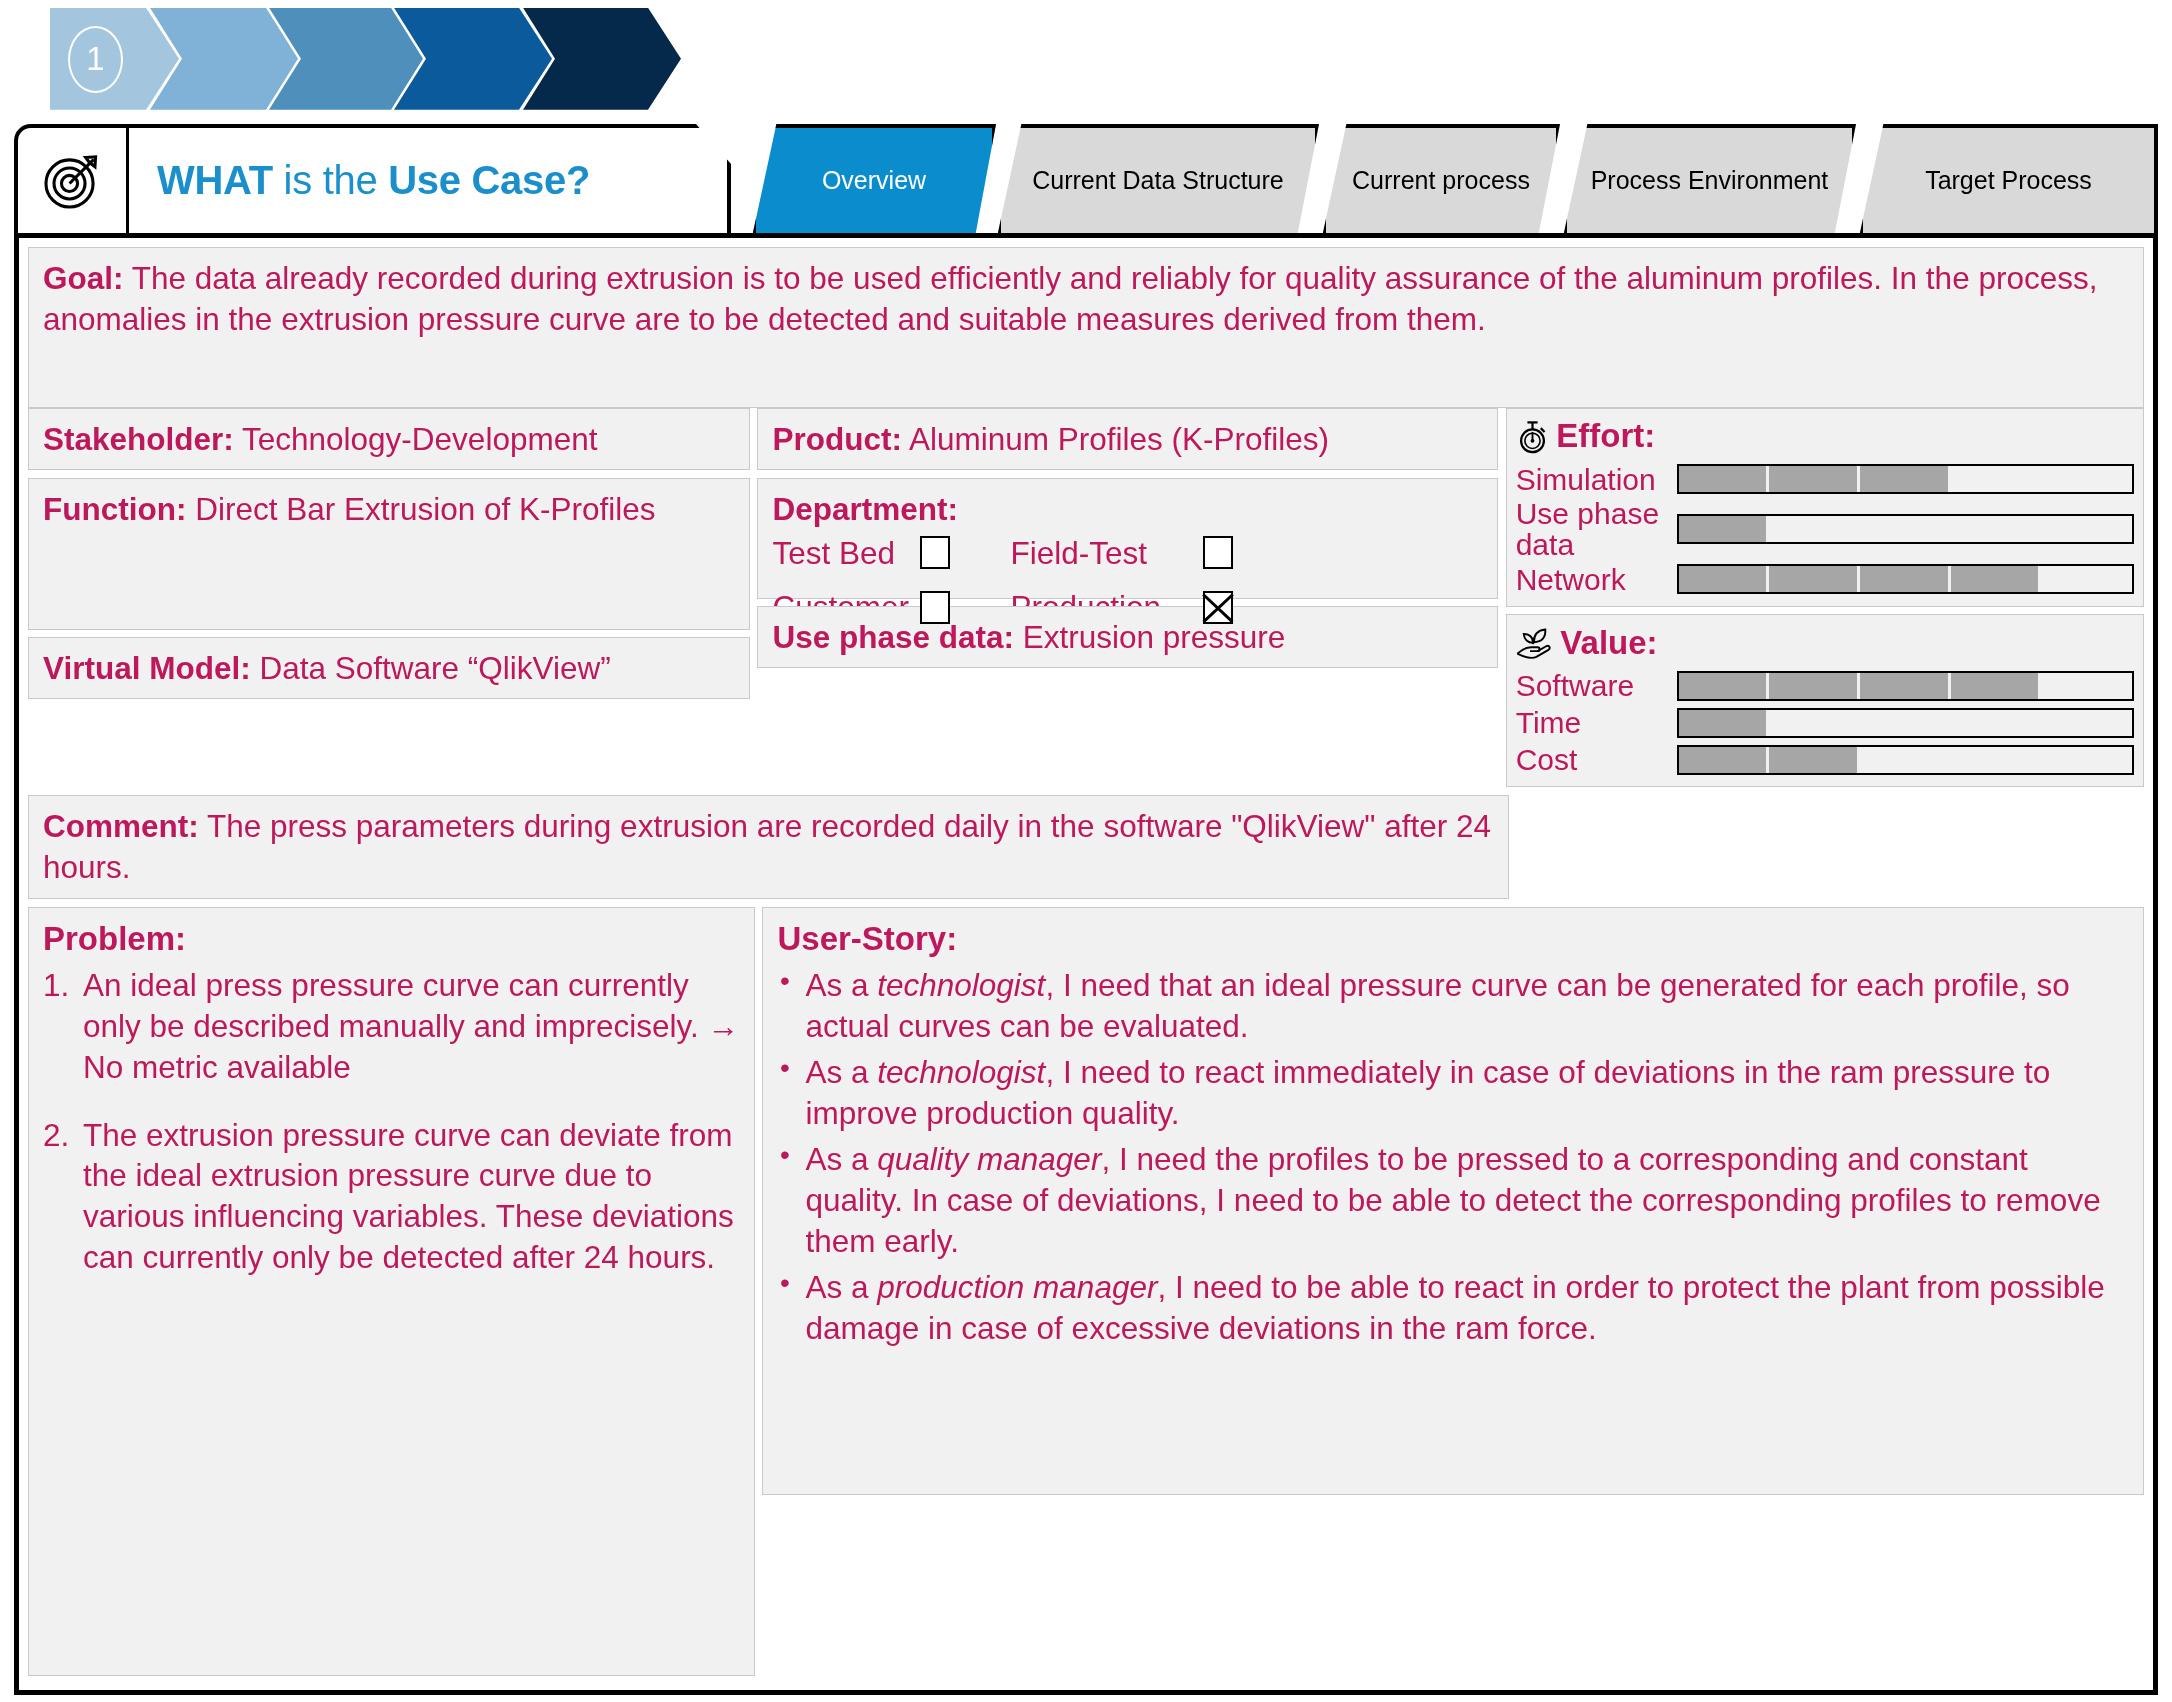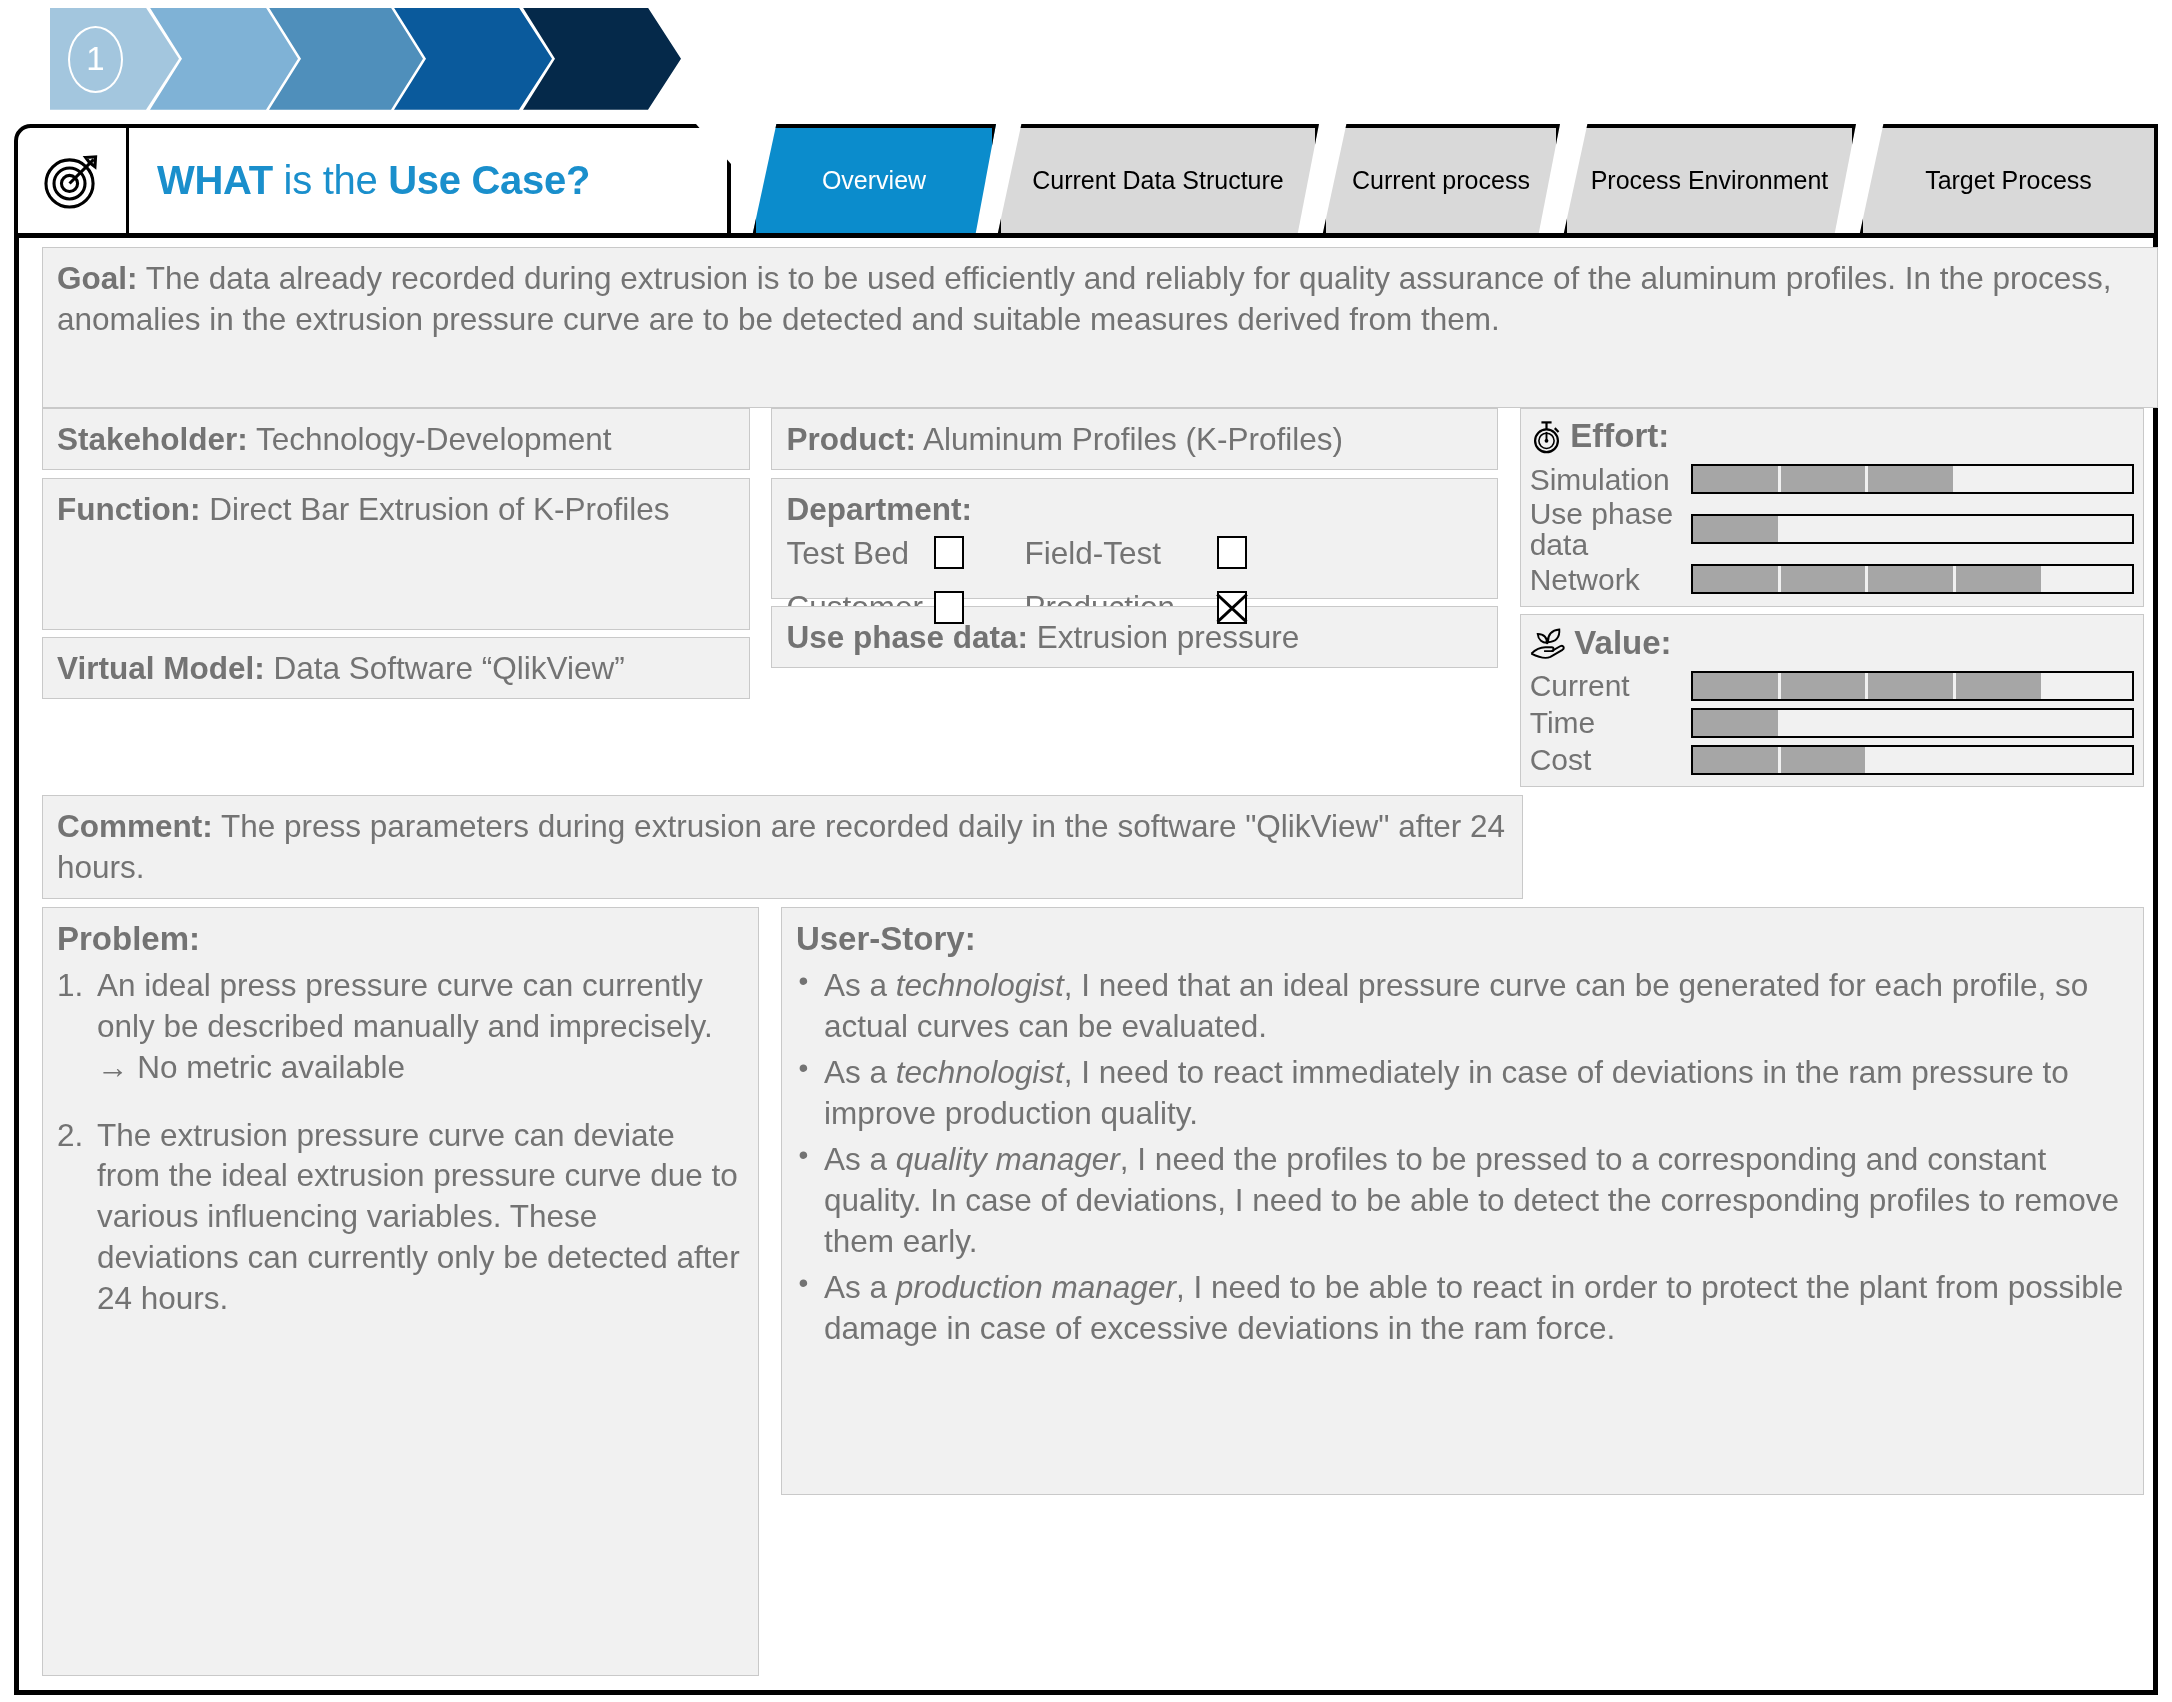--- a/index.html
+++ b/index.html
@@ -107,22 +107,21 @@
     border: 5.1px solid #000000;
     padding: 9px;
   }
 
   .cell {
     background: #f1f1f1;
     border: 1.9px solid #c9c9c9;
     padding: 10.3px 14px;
     font-size: 31.5px;
     line-height: 1.30;
-    color: #737373;
-    margin-left: 14px;
+    color: #be185d;
   }
   .cell b { font-weight: bold; }
 
   
   .goal-cell { width: 100%; min-height: 161px; }
 
   
   .mid-wrap { display: flex; gap: 7.7px; }
   .col-left  { width: 727px; display: flex; flex-direction: column; gap: 7.7px; }
   .col-mid   { width: 746px; display: flex; flex-direction: column; gap: 7.7px; }
@@ -354,21 +353,21 @@
               <path d="M26 25 C20 25, 13 21, 12 11 C22 11, 27 17, 26 25 Z" fill="none" stroke="#000" stroke-width="3"></path>
               <line x1="27" y1="27" x2="27" y2="17" stroke="#000" stroke-width="3"></line>
               <path d="M2 42 C10 34, 18 32, 24 32 L34 32 C38 32, 38 38, 34 38 L22 38" fill="none" stroke="#000" stroke-width="3"></path>
               <path d="M34 38 L48 30 C52 28, 55 33, 51 36 L32 47 C26 50, 14 48, 2 42" fill="none" stroke="#000" stroke-width="3"></path>
             </svg>
           </span>
           <span>Value:</span>
         </div>
 
         <div class="rate-row">
-          <span class="rate-label">Current</span>
+          <span class="rate-label">Software</span>
           <span class="rate-bar">
             <i class="seg on" style="width:20%"></i>
               <i class="seg on" style="width:20%"></i>
               <i class="seg on" style="width:20%"></i>
               <i class="seg on" style="width:20%"></i>
               <i class="seg" style="width:20%"></i>
           </span>
         </div>
 
         <div class="rate-row">

